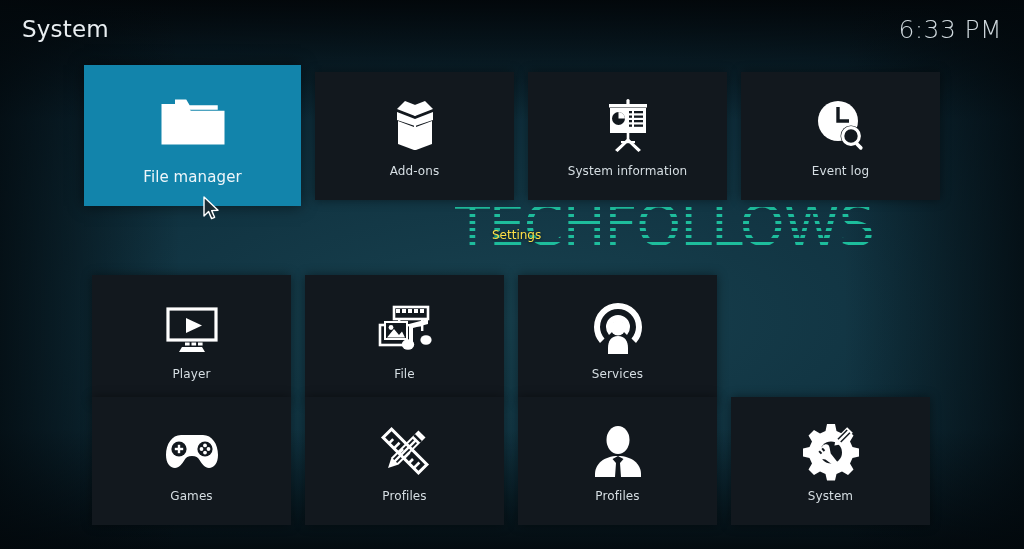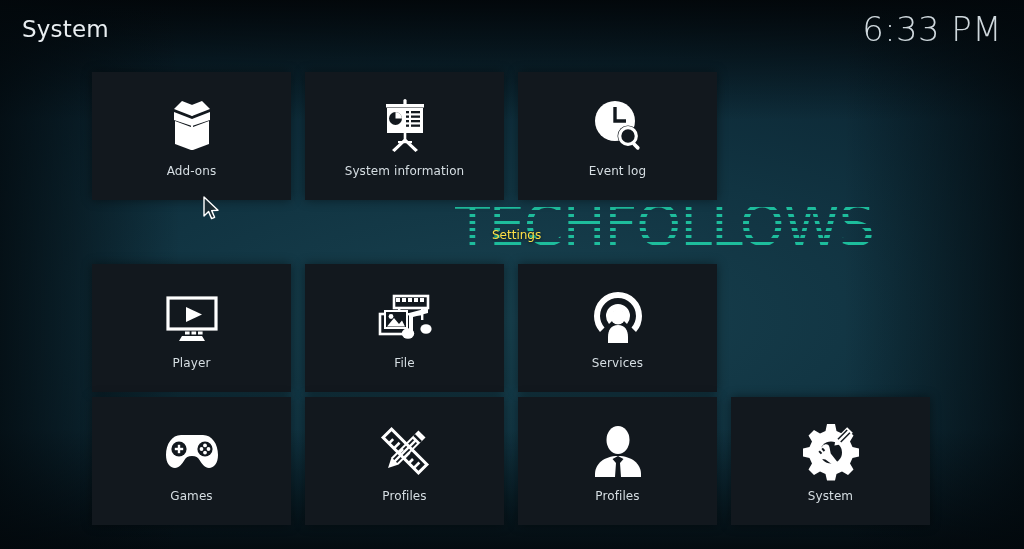--- a/index.html
+++ b/index.html
@@ -36,21 +36,21 @@
   
   #header {
     position:absolute; left:0; right:0; top:0; height:58px;
     display:flex; align-items:center; justify-content:space-between;
     padding:0 22px;
   }
   #page-title {
     font-size:23px; color:#e9eef1; font-weight:400; letter-spacing:.2px;
   }
   #clock {
-    font-size:34px; color:#cfd8dd; font-weight:300; letter-spacing:.4px;
+    font-size:25px; color:#cfd8dd; font-weight:300; letter-spacing:.4px;
   }
 
   
   #watermark {
     position:absolute; left:455px; top:193px;
     font-size:57px; font-weight:400; letter-spacing:-1px;
     font-family:"DejaVu Sans","Liberation Sans",sans-serif;
     color:#18b795;
     -webkit-background-clip:text; background-clip:text;
     background-image:repeating-linear-gradient(
@@ -67,21 +67,21 @@
   #category-label {
     position:absolute; left:475px; top:228px;
     font-size:12px; color:#fde047; font-weight:400;
     text-shadow:0 1px 3px rgba(0,0,0,.7);
     margin-left:17px;
   }
 
   
   .row { position:absolute; left:0; right:0; display:flex; }
   #row-0 { top:72px;  height:128px; }
-  #row-1 { top:264px; height:128px; }
+  #row-1 { top:275px; height:128px; }
   #row-2 { top:397px; height:128px;align-items:flex-end; }
 
   .tile {
     position:relative;
     width:199px; height:128px;
     margin-right:14px;
     background:#12181e;
     display:flex; flex-direction:column;
     align-items:center; justify-content:center;
     box-shadow:0 0 10px rgba(0,0,0,.45);
@@ -125,20 +125,29 @@
 <div id="header">
   <div id="page-title">System</div>
   <div id="clock">6:33 PM</div>
 </div>
 
 <div id="watermark">TECHFOLLOWS</div>
 
 <div id="category-label">Settings</div>
 
 <div class="row" id="row-0">
+    <div class="tile selected">
+      <div class="tile-icon">
+        <svg viewBox="0 0 64 64">
+          <path d="M4,16 L4,52 L60,52 L60,22 L30,22 L26,16 Z"></path>
+          <path d="M16,12 L26,12 L29,17 L54,17 L54,21 L16,21 Z"></path>
+        </svg>
+      </div>
+      <div class="tile-label">File manager</div>
+    </div>
     <div class="tile">
       <div class="tile-icon">
         <svg viewBox="0 0 64 64">
           <path d="M32,22 L14,15 L22,7 L40,14 Z"></path>
           <path d="M32,22 L50,15 L42,7 L24,14 Z"></path>
           <path d="M14,18 L32,25 L32,32 L14,26 Z"></path>
           <path d="M50,18 L32,25 L32,32 L50,26 Z"></path>
           <path d="M15,27 L31,33 L31,56 L15,50 Z"></path>
           <path d="M49,27 L33,33 L33,56 L49,50 Z"></path>
           <rect x="31" y="30" width="2" height="26"></rect>

